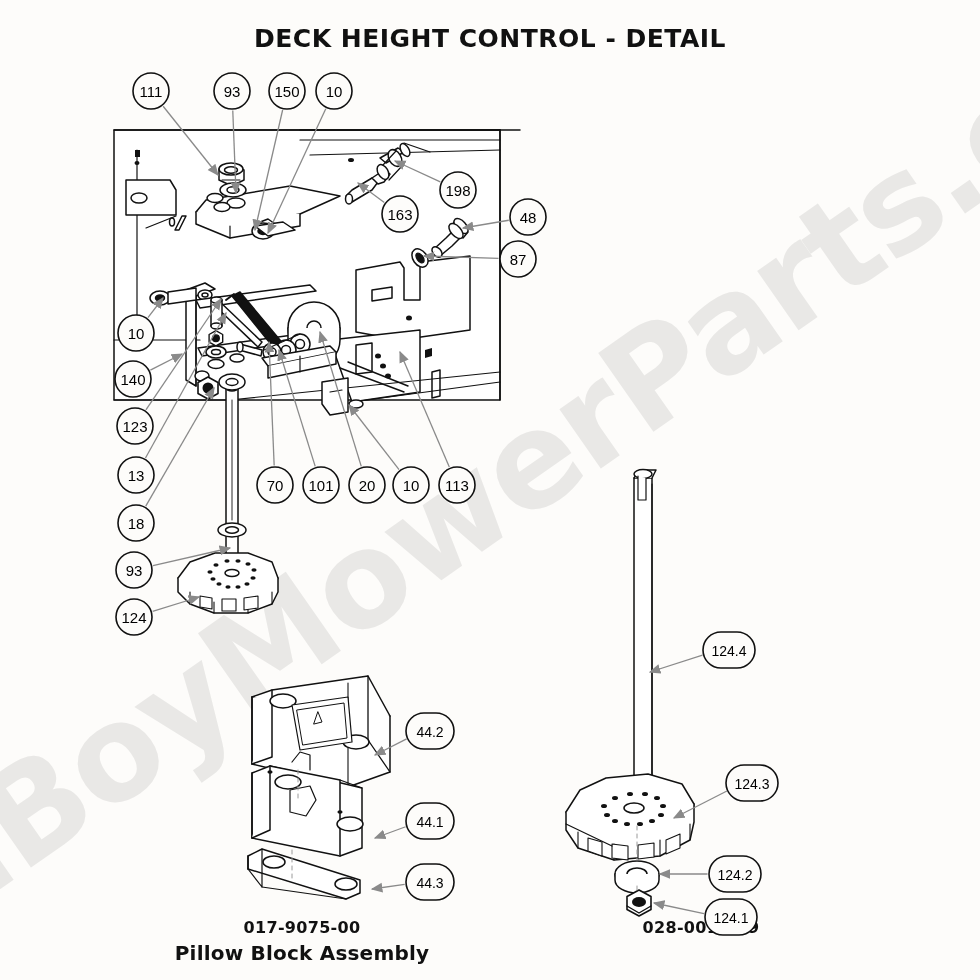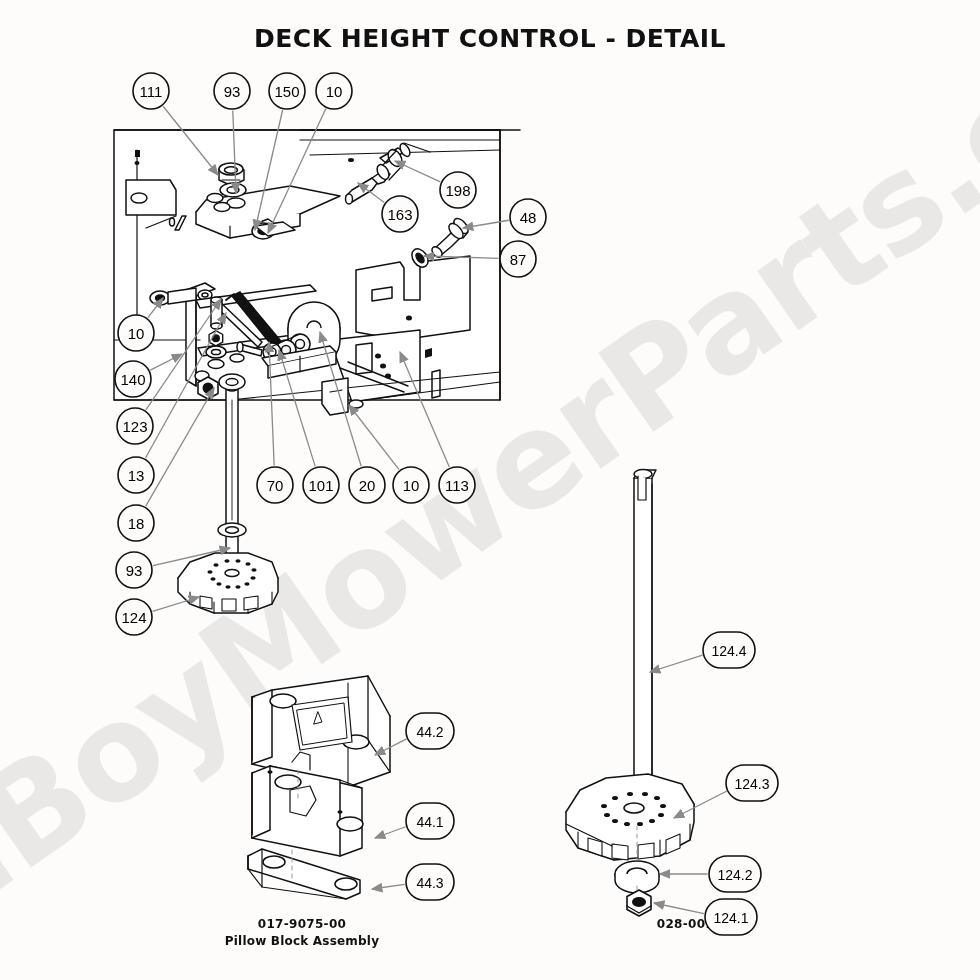--- a/index.html
+++ b/index.html
@@ -55,22 +55,22 @@
   }
   .caption {
     position: absolute;
     text-align: center;
     font-family: "DejaVu Sans", sans-serif;
     font-weight: bold;
     color: #111;
     z-index: 4;
     line-height: 1.45;
   }
-  .caption .pn { font-size: 12px; letter-spacing: 0.3px; }
-  .caption .nm { font-size: 12px; letter-spacing: 0.2px; }
+  .caption .pn { font-size: 16px; letter-spacing: 0.3px; }
+  .caption .nm { font-size: 20px; letter-spacing: 0.2px; }
   #balloon-layer { position: absolute; inset: 0; z-index: 5; }
   .balloon-txt {
     font-family: "Liberation Sans", sans-serif;
     font-size: 15px;
     fill: #000;
     text-anchor: middle;
     dominant-baseline: central;
   }
   .balloon-txt.sm { font-size: 14px; }
 </style>

